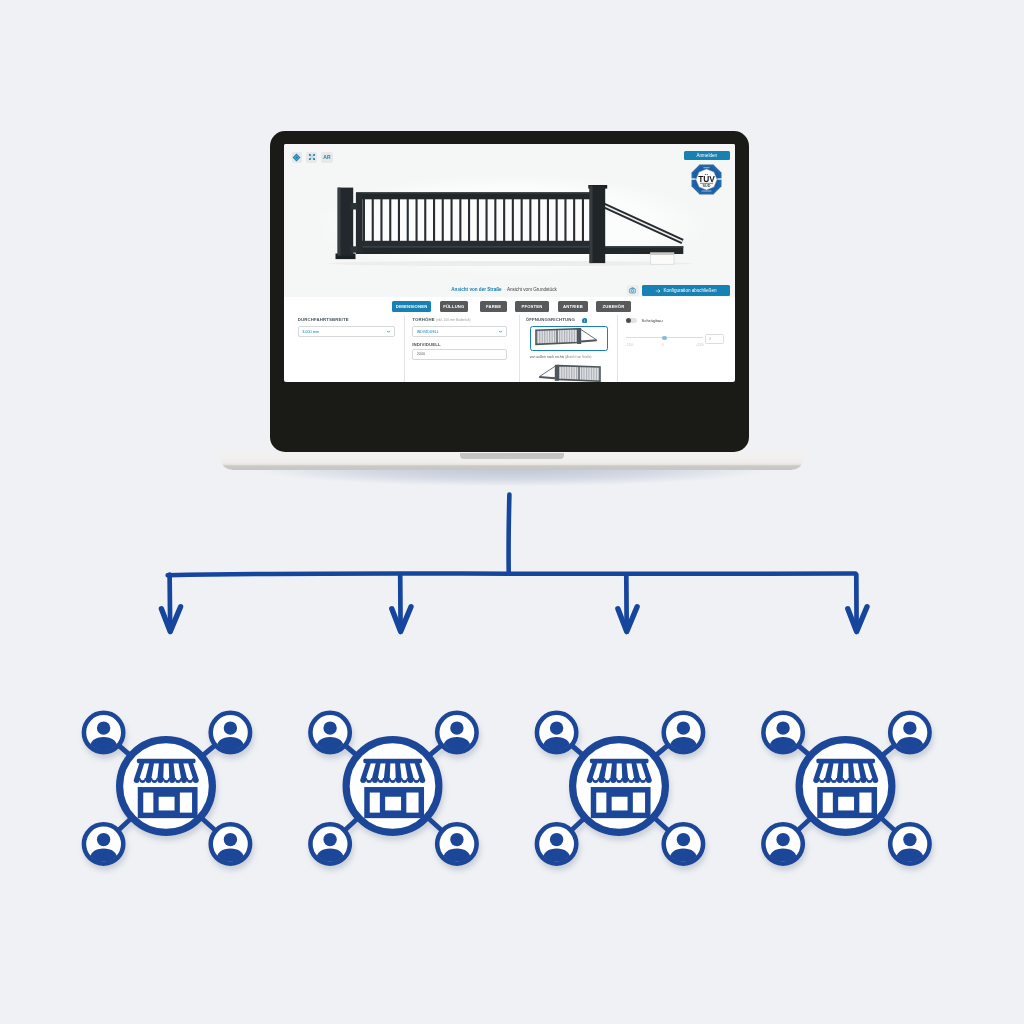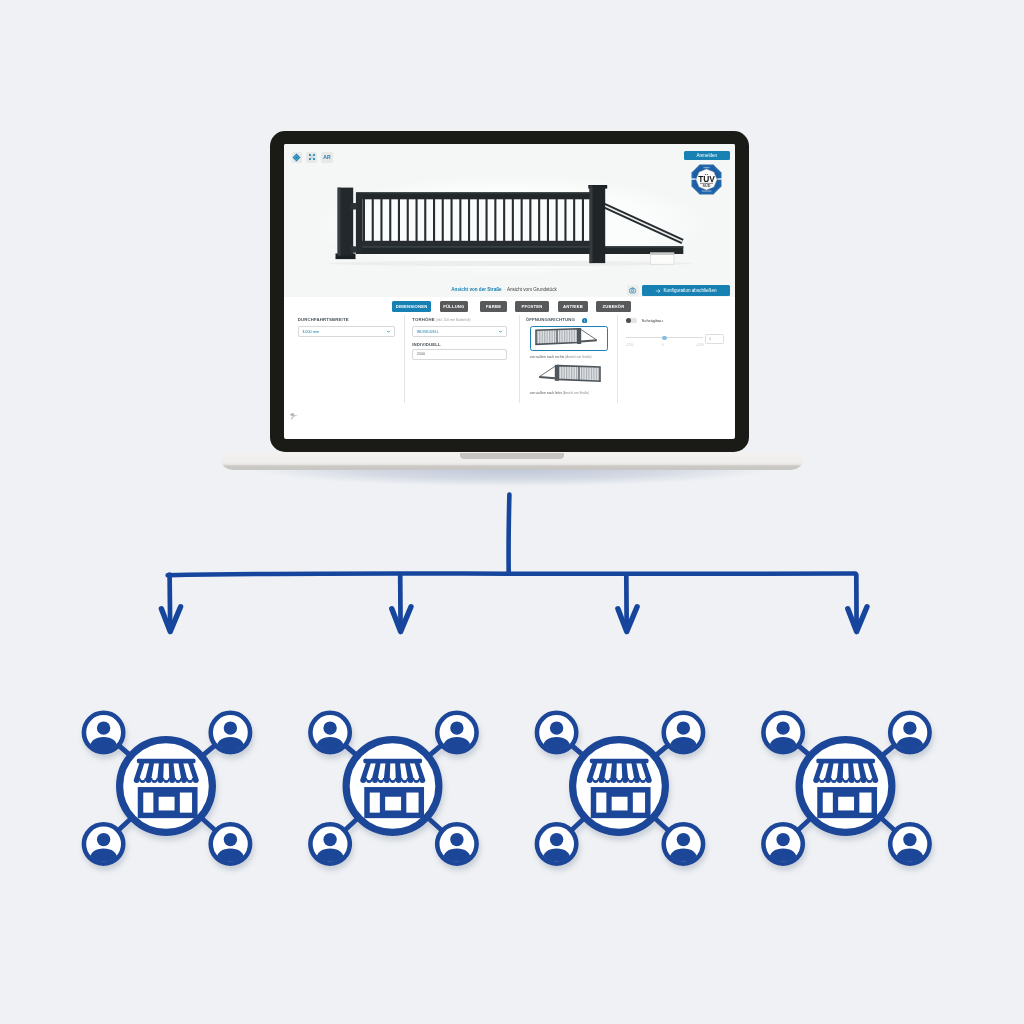--- a/index.html
+++ b/index.html
@@ -2,21 +2,21 @@
 <html lang="de"><head>
 <meta charset="utf-8">
 <title>Konfigurator</title>
 <style>
   html,body{margin:0;padding:0;}
   body{width:1024px;height:1024px;background:#eff1f4;position:relative;overflow:hidden;
        font-family:"Liberation Sans", sans-serif;}
   .abs{position:absolute;}
   
   #bezel{left:270px;top:131px;width:479px;height:321px;background:#1a1a17;border-radius:15px;}
-  #screen{position:absolute;left:14px;top:13px;width:451px;height:295px;background:#fff;overflow:hidden;border-radius:2px;}
+  #screen{position:absolute;left:14px;top:13px;width:451px;height:238px;background:#fff;overflow:hidden;border-radius:2px;}
   #baseShadow{left:223px;top:466px;width:578px;height:36px;
     background:radial-gradient(ellipse 57% 62% at 50% 8%, rgba(145,158,186,0.52), rgba(145,158,186,0.28) 48%, rgba(148,160,186,0) 78%);}
   #base{left:221px;top:452px;width:582px;height:18px;
     background:linear-gradient(#f3f2f1 0%, #efeeec 58%, #e6e4e1 70%, #cbc9c6 77%, #c8c6c3 100%);
     border-radius:3px 3px 12px 12px / 3px 3px 10px 10px;}
   #notch{position:absolute;left:239px;top:1px;width:104px;height:5.5px;background:#c7c5c2;border-radius:0 0 4px 4px;}
   
   .ibtn{position:absolute;top:8px;width:10.5px;height:10.5px;background:#e8e8e7;border-radius:2px;
         display:flex;align-items:center;justify-content:center;}
   #anmelden{left:400px;top:6.5px;width:45.5px;height:9px;background:#1781b4;border-radius:1.5px;

